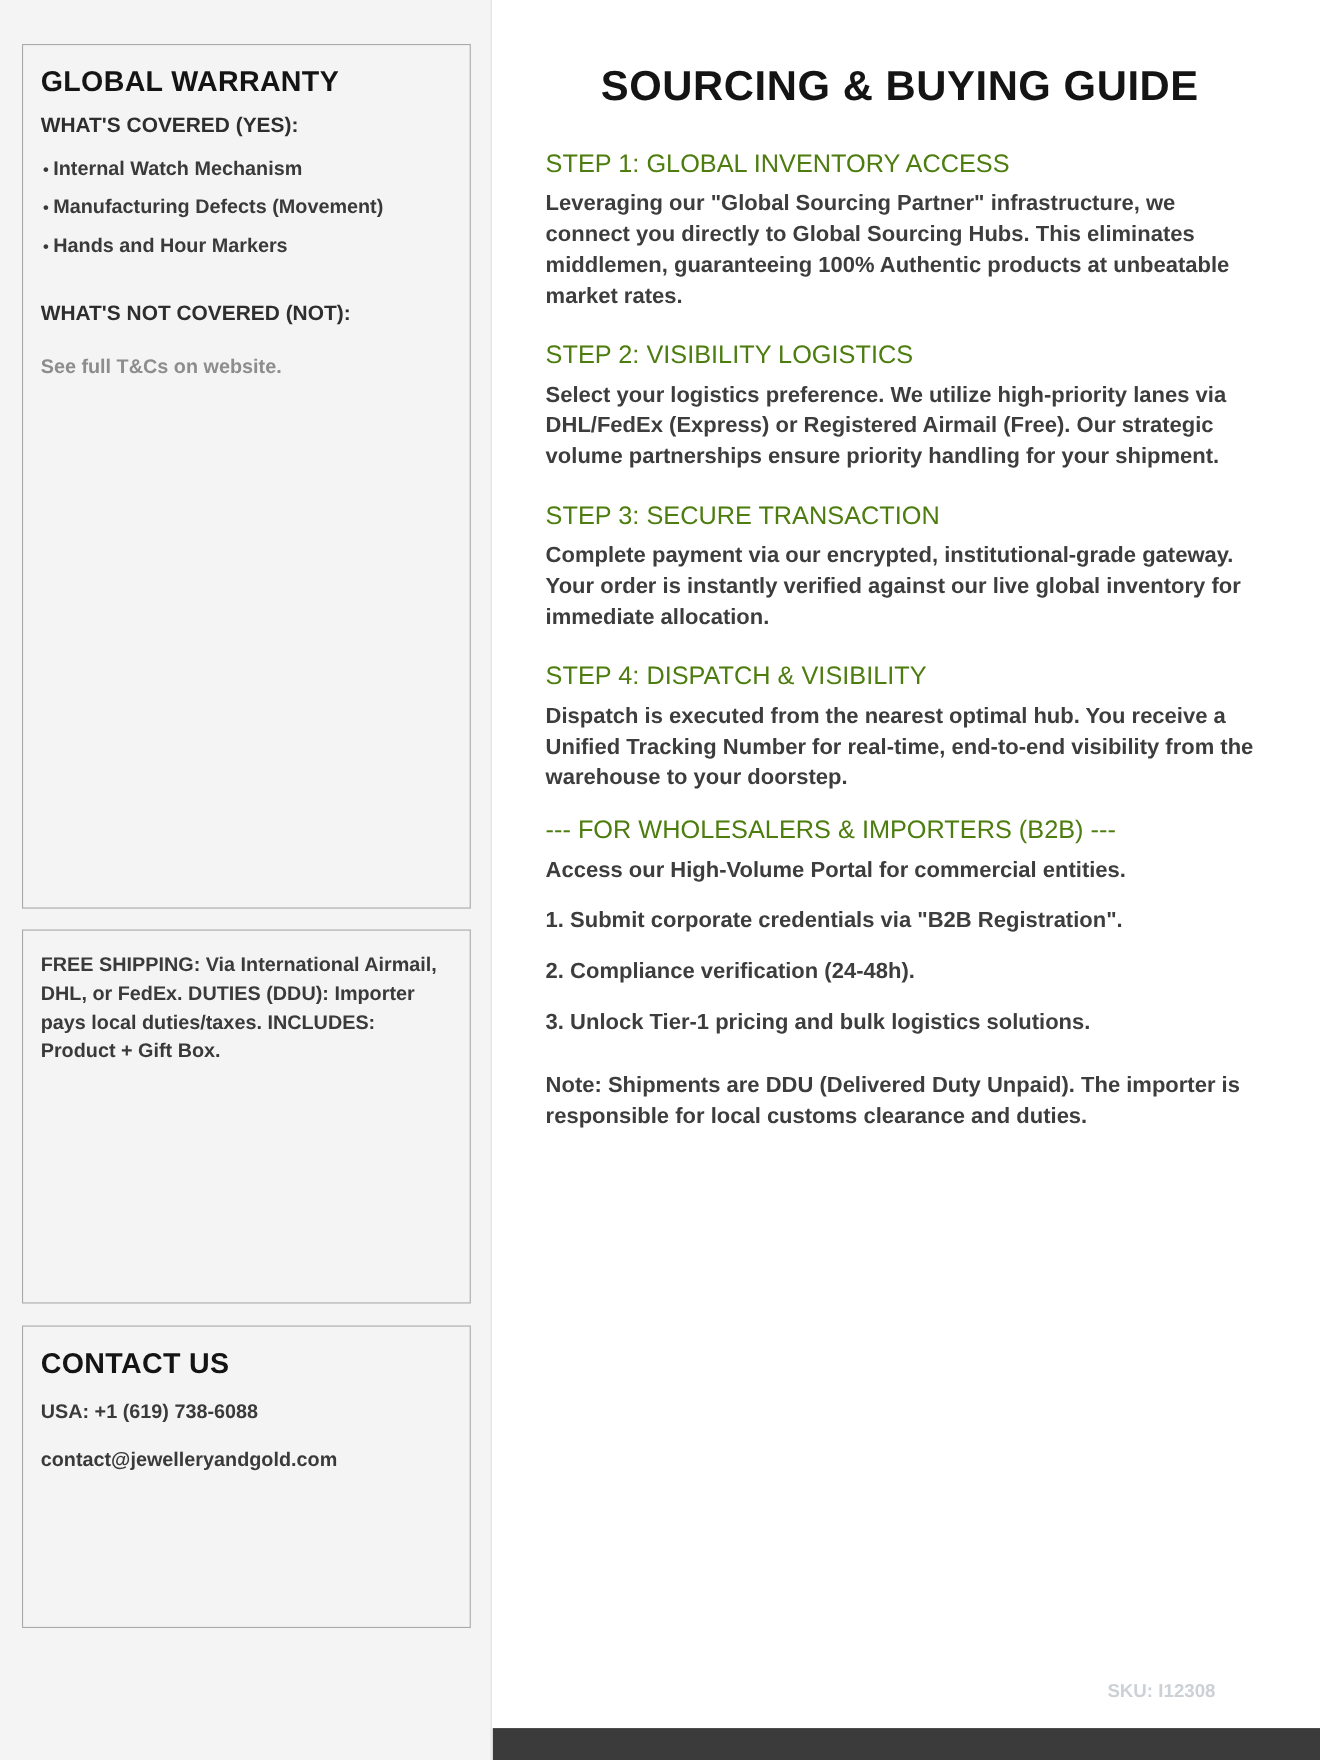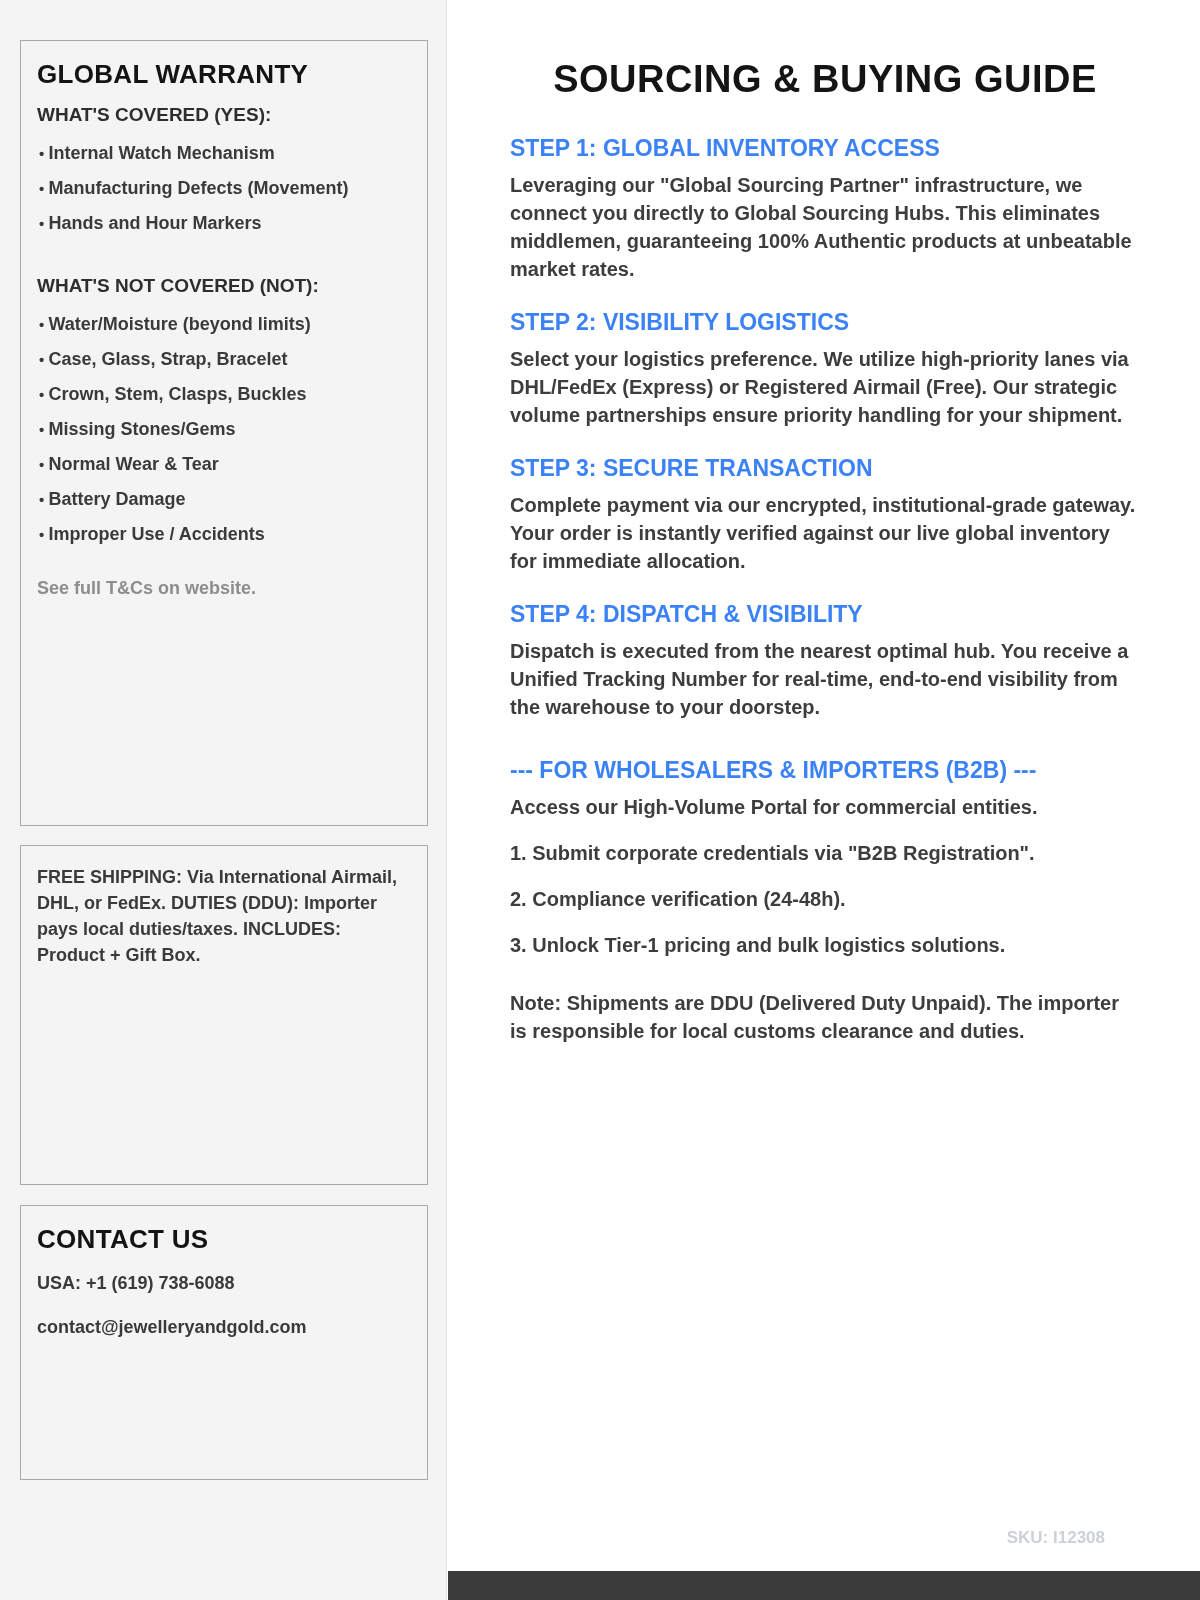--- a/index.html
+++ b/index.html
@@ -63,45 +63,45 @@
     font-size: 18px;
     font-weight: bold;
     color: #3a3a3a;
     line-height: 1.45;
   }
   .contact-line { margin-bottom: 22px; line-height: 1.2; }
   .box.contact h2 { margin-bottom: 18px; }
   
   .main {
     position: absolute;
-    left: 462px; top: 0; right: 0;
+    left: 448px; top: 0; right: 0;
     padding: 58px 60px 0 48px;
   }
   .main-title {
     text-align: center;
     font-size: 38px;
     font-weight: bold;
     letter-spacing: 0.5px;
     color: #141414;
     margin-bottom: 34px;
   }
   .step h2, .b2b h2 {
     font-size: 23px;
-    font-weight: bold;
-    color: #3b82f6;
+    font-weight: normal;
+    color: #4d7c0f;
     margin: 26px 0 9px;
   }
   .step p, .b2b p {
     font-size: 20px;
     font-weight: bold;
     color: #3d3d3d;
     line-height: 1.4;
     max-width: 660px;
   }
-  .b2b h2 { margin-top: 36px; }
+  .b2b h2 { margin-top: 20px; }
   .b2b p { margin-bottom: 18px; }
   .b2b p.note { margin-top: 30px; }
   
   .sku {
     position: absolute;
     right: 95px;
     bottom: 52px;
     font-size: 17px;
     font-weight: bold;
     color: #ccd1d5;
@@ -122,29 +122,20 @@
 
     <section class="box warranty">
       <h2>GLOBAL WARRANTY</h2>
       <h3>WHAT'S COVERED (YES):</h3>
       <ul>
         <li>Internal Watch Mechanism</li>
         <li>Manufacturing Defects (Movement)</li>
         <li>Hands and Hour Markers</li>
       </ul>
       <h3 class="second">WHAT'S NOT COVERED (NOT):</h3>
-      <ul>
-        <li>Water/Moisture (beyond limits)</li>
-        <li>Case, Glass, Strap, Bracelet</li>
-        <li>Crown, Stem, Clasps, Buckles</li>
-        <li>Missing Stones/Gems</li>
-        <li>Normal Wear &amp; Tear</li>
-        <li>Battery Damage</li>
-        <li>Improper Use / Accidents</li>
-      </ul>
       <p class="footnote">See full T&amp;Cs on website.</p>
     </section>
 
     <section class="box terms">
       <p>FREE SHIPPING: Via International Airmail, DHL, or FedEx.  DUTIES (DDU): Importer pays local duties/taxes.  INCLUDES: Product + Gift Box.</p>
     </section>
 
     <section class="box contact">
       <h2>CONTACT US</h2>
       <p class="contact-line">USA: +1 (619) 738-6088</p>

